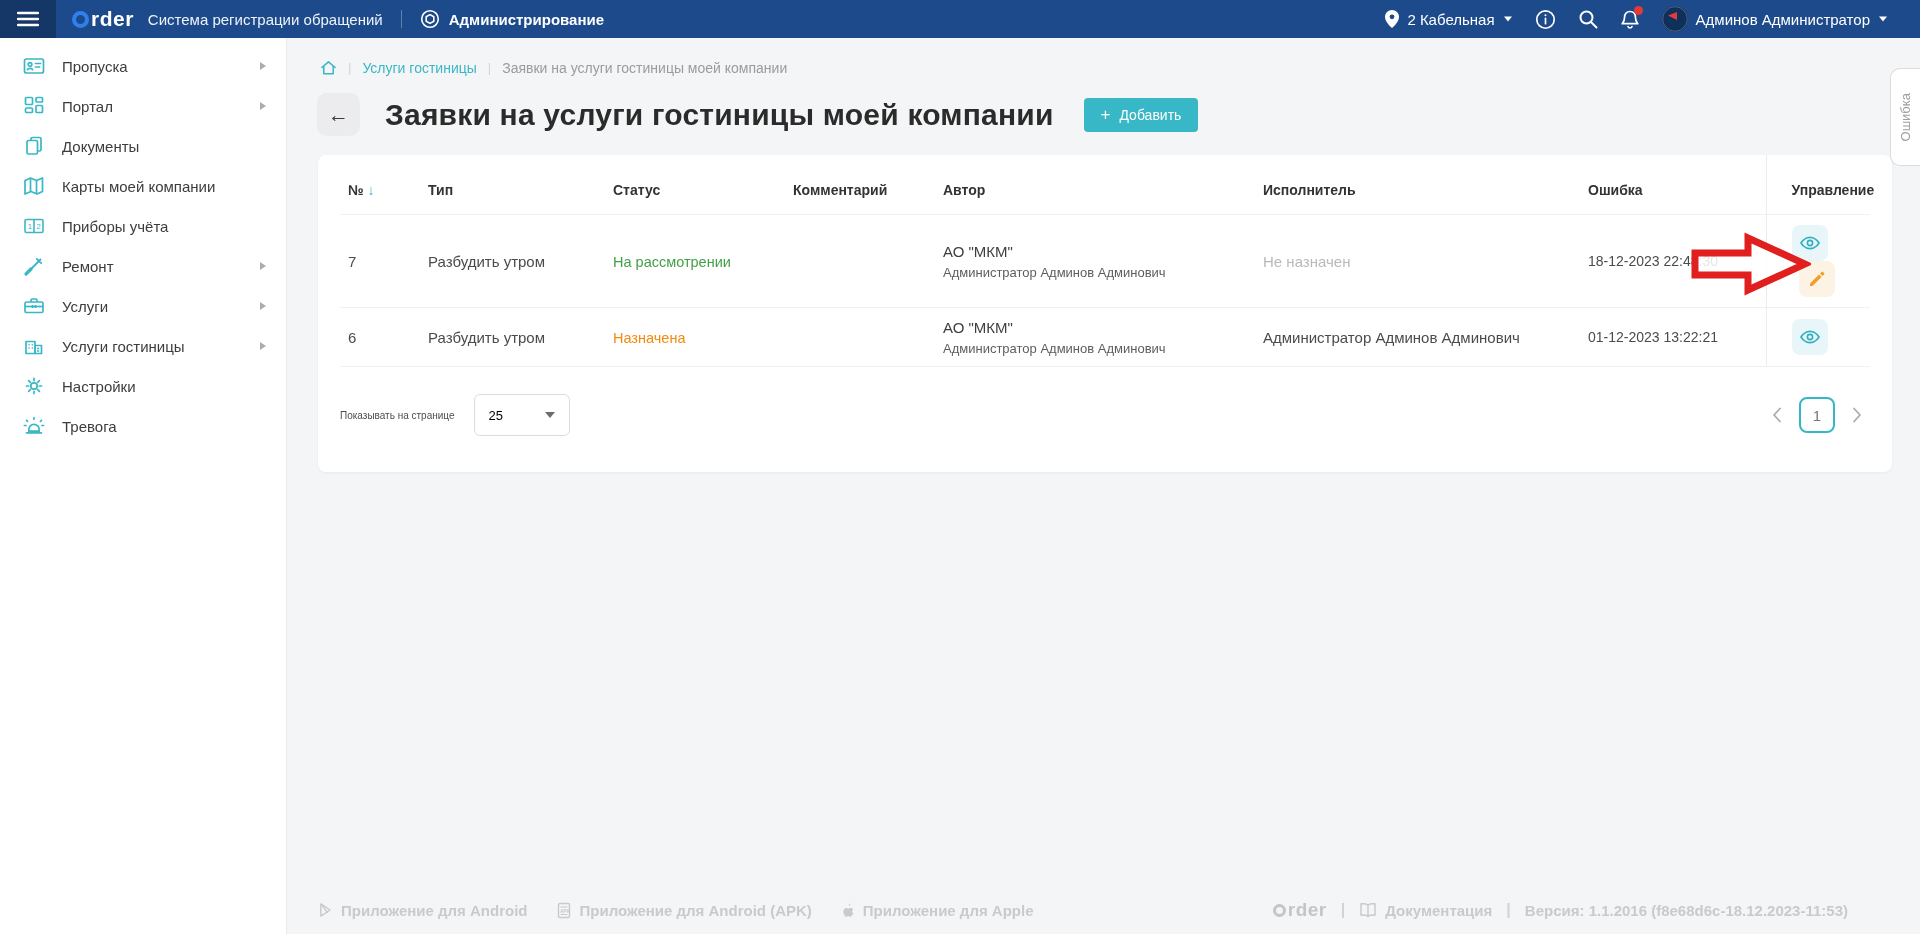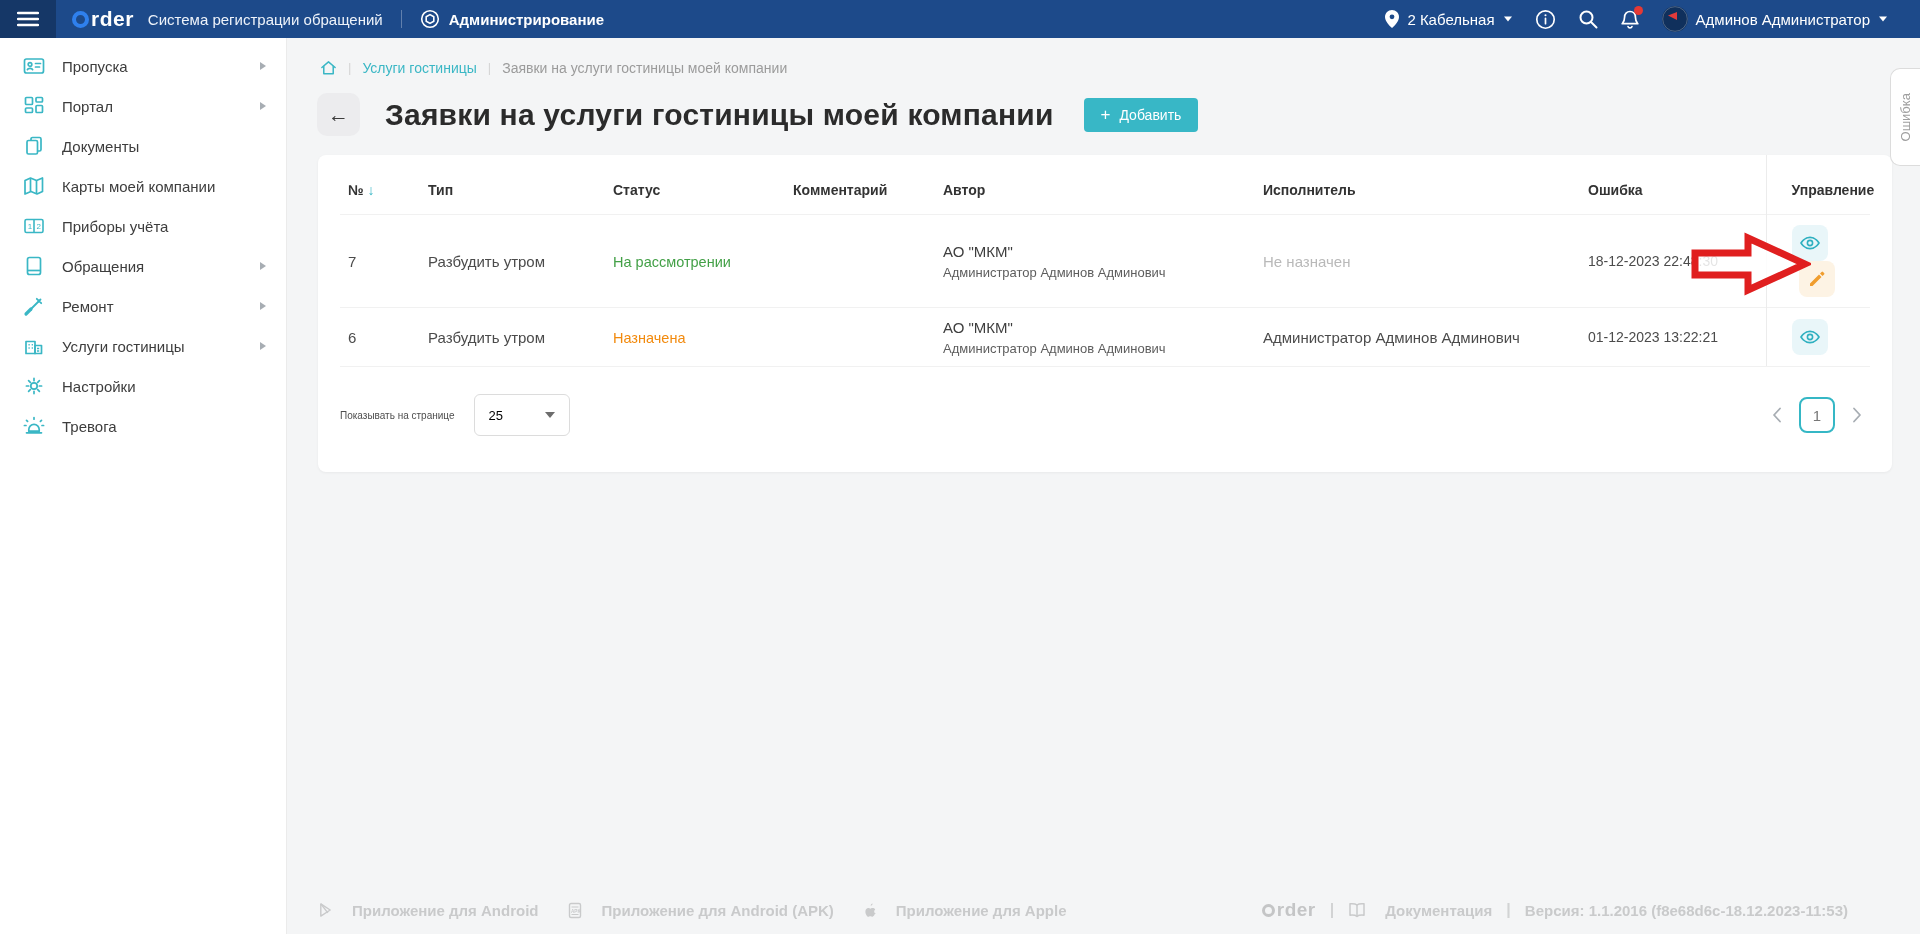--- a/index.html
+++ b/index.html
@@ -63,21 +63,21 @@
   .pp-select { margin-left:19px; width:96px; height:42px; border:1px solid #dcdcdc; border-radius:6px; background:#fff; display:flex; align-items:center; justify-content:space-between; padding:0 14px; cursor:pointer; }
   .pp-value { font-size:13px; color:#000000; }
   .pp-caret { width:0; height:0; border-left:5px solid transparent; border-right:5px solid transparent; border-top:6px solid #6d6d6d; }
   .pager { margin-left:auto; display:flex; align-items:center; gap:17px; margin-right:8px; }
   .pager-btn { background:none; border:none; display:flex; cursor:pointer; }
   .page-box { width:36px; height:36px; border:2px solid #35b7c5; border-radius:8px; display:flex; align-items:center; justify-content:center; color:#777; font-size:15px; cursor:pointer; background:#fff; }
 
   
   .footer { position:absolute; left:0; right:0; bottom:0; height:48px; display:flex; align-items:center; padding:0 72px 0 31px; color:#c9cacb; font-size:15px; font-weight:600; }
   .f-left { display:flex; align-items:center; gap:28px; }
-  .f-item { display:flex; align-items:center; gap:19px; cursor:pointer; color:#c9cacb; }
+  .f-item { display:flex; align-items:center; gap:8px; cursor:pointer; color:#c9cacb; }
   .f-right { margin-left:auto; display:flex; align-items:center; gap:14px; }
   .f-logo { display:flex; align-items:center; color:#c4c5c6; }
   .f-logo-ring { width:13px; height:13px; border:3.5px solid #c4c5c6; border-radius:50%; display:inline-block; margin-right:2px; }
   .f-logo-text { font-size:19px; font-weight:700; letter-spacing:.5px; }
   .f-sep { color:#d2d3d4; font-size:16px; }
 
   
   .error-tab { position:absolute; top:68px; right:0; width:30px; height:98px; background:#fff; border:1px solid #dcdcdc; border-right:none; border-radius:10px 0 0 10px; display:flex; align-items:center; justify-content:center; z-index:40; cursor:pointer; }
   .error-tab span { writing-mode:vertical-rl; transform:rotate(180deg); color:#9e9e9e; font-size:13px; }
   .red-arrow { position:absolute; left:1691px; top:232px; z-index:50; pointer-events:none; }
@@ -196,37 +196,39 @@
             <rect x="2" y="4.5" width="18" height="13" rx="1.5"></rect>
             <path d="M11 4.5v13"></path>
             <text x="4.8" y="14" font-size="8" fill="currentColor" stroke="none" font-family="inherit">1</text>
             <text x="13.4" y="14" font-size="8" fill="currentColor" stroke="none" font-family="inherit">2</text>
           </svg>
         </span>
       <span>Приборы учёта</span>
     </div>
     <div class="sb-item">
       <span class="sb-icon">
-          <svg width="22" height="22" viewBox="0 0 22 22" fill="none" stroke="currentColor" stroke-width="1.7" stroke-linejoin="round">
-            <rect x="4.5" y="2.5" width="13" height="17" rx="2"></rect>
-            <path d="M4.5 15.5h13"></path>
-          </svg>
-        </span>
-      <span>Обращения</span>
-      <span class="sb-chevron"></span>
-    </div>
-    <div class="sb-item">
-      <span class="sb-icon">
           <svg width="22" height="22" viewBox="0 0 22 22" fill="none" stroke="currentColor" stroke-linecap="round" stroke-linejoin="round">
             <path d="M3 19l5-5" stroke-width="3.2"></path>
             <path d="M8 14l7.5-7.5" stroke-width="1.8"></path>
             <path d="M13.8 3.8l4.4 4.4M15.5 6.5l2-2" stroke-width="1.8"></path>
           </svg>
         </span>
       <span>Ремонт</span>
+      <span class="sb-chevron"></span>
+    </div>
+    <div class="sb-item">
+      <span class="sb-icon">
+          <svg width="22" height="22" viewBox="0 0 22 22" fill="none" stroke="currentColor" stroke-width="1.7" stroke-linejoin="round">
+            <rect x="2" y="7" width="18" height="10.5" rx="1.5"></rect>
+            <path d="M8 7V5.2C8 4.5 8.5 4 9.2 4h3.6c.7 0 1.2.5 1.2 1.2V7"></path>
+            <path d="M2 11.5h18"></path>
+            <path d="M9.5 10v3M12.5 10v3"></path>
+          </svg>
+        </span>
+      <span>Услуги</span>
       <span class="sb-chevron"></span>
     </div>
     <div class="sb-item">
       <span class="sb-icon">
           <svg width="22" height="22" viewBox="0 0 22 22" fill="none" stroke="currentColor" stroke-width="1.7" stroke-linejoin="round">
             <rect x="3" y="6.5" width="9" height="12"></rect>
             <rect x="12" y="10.5" width="6.5" height="8"></rect>
             <path d="M5.5 9.8h1.2M8.7 9.8h1.2M5.5 13h1.2M8.7 13h1.2M14 13.5h2.2M14 16h2.2" stroke-width="1.4"></path>
           </svg>
         </span>

